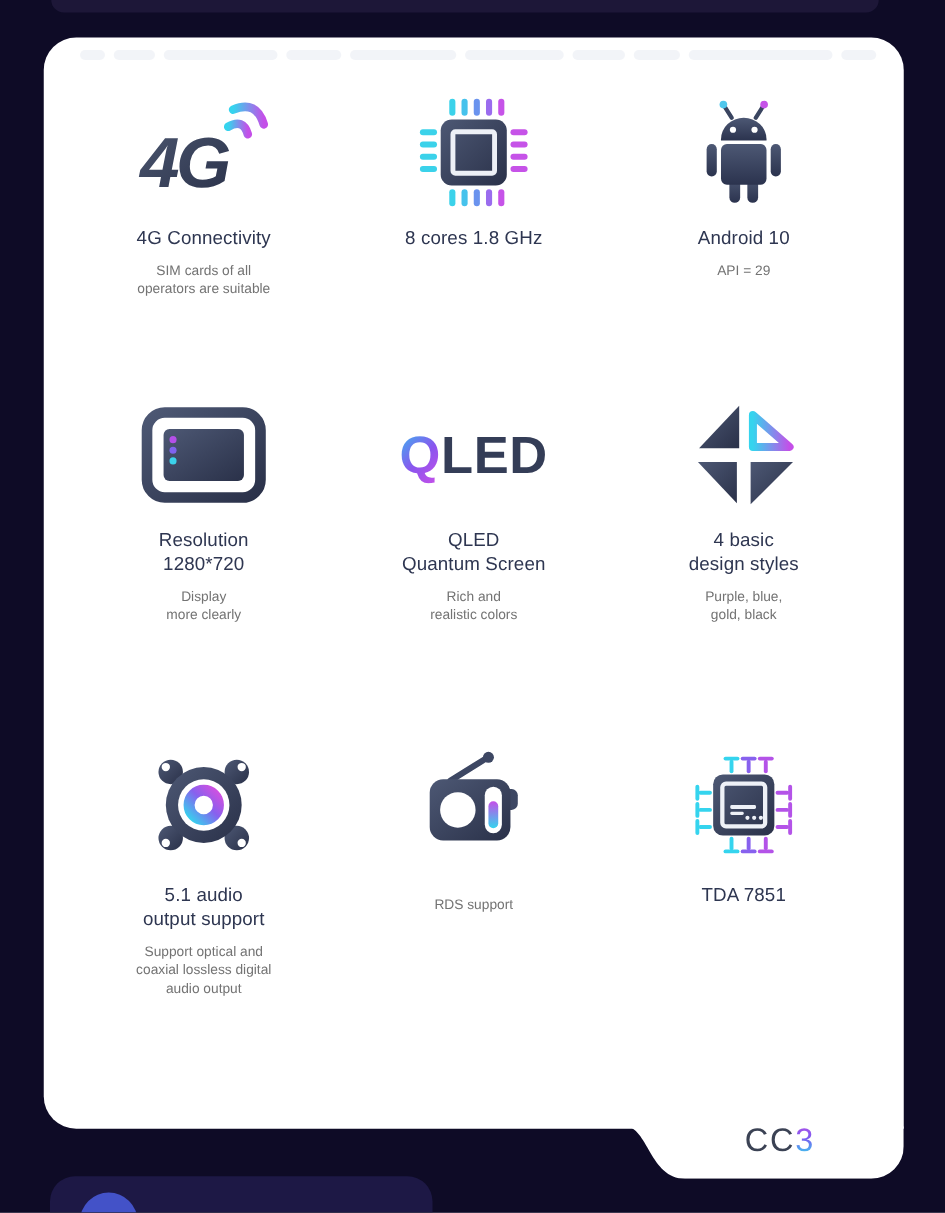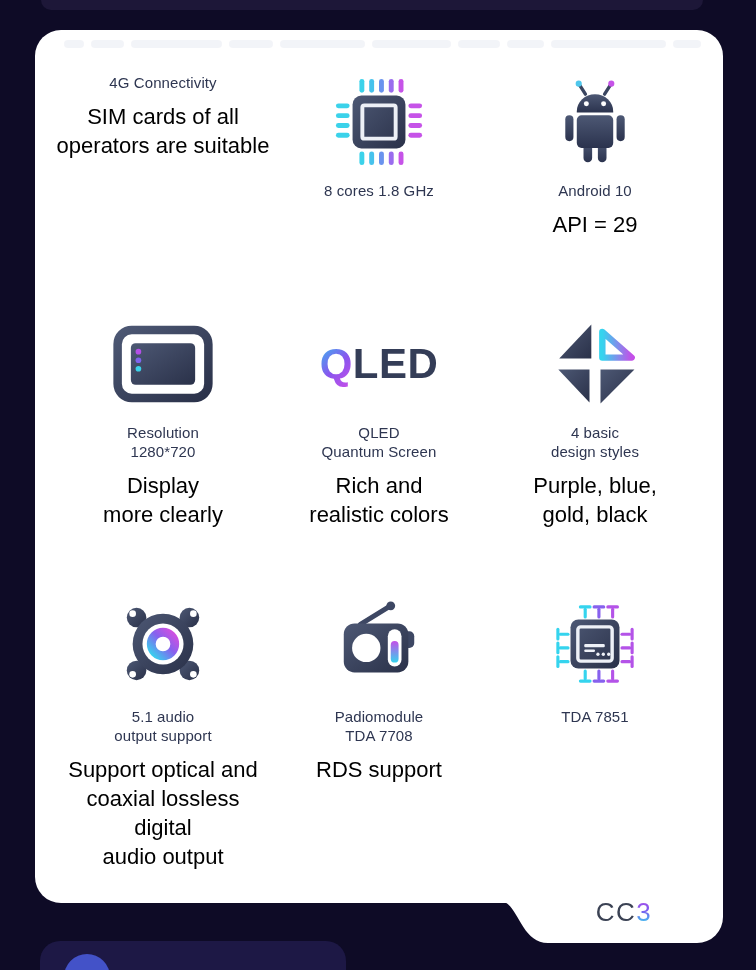--- a/index.html
+++ b/index.html
@@ -26,21 +26,21 @@
     grid-template-rows:242px 276px 300px;
   }
   .cell{display:flex;flex-direction:column;align-items:center;text-align:center;}
   .icon-slot{height:96px;display:flex;align-items:center;justify-content:center;margin-bottom:12px;}
   .cell.row3 .icon-slot{height:104px;}
   .title{
     font-size:15px;font-weight:400;color:#2e3651;line-height:1.26;
     white-space:pre-line;letter-spacing:.1px;
   }
   .subtitle{
-    margin-top:9px;font-size:22px;color:#000000;line-height:1.32;
+    margin-top:9px;font-size:11px;color:#737373;line-height:1.32;
     white-space:pre-line;
     text-align:center;
   }
   .qled-logo{font-size:42px;font-weight:800;letter-spacing:.5px;line-height:1;}
   .qled-logo .q{
     background:linear-gradient(135deg,#2fc3f0 0%,#8a55ee 55%,#cc4fe8 100%);
     -webkit-background-clip:text;background-clip:text;color:transparent;
   }
   .qled-logo .led{color:#343d57;}
   .tab-svg{position:absolute;left:480px;top:901px;width:243px;height:42px;display:block;}
@@ -82,20 +82,37 @@
         <div style="width:80px"></div>
       <div style="width:42px"></div>
         <div style="width:38px"></div>
         <div style="width:116px"></div>
         <div style="width:28px"></div>
     </div>
 
     <div class="grid">
 
       <div class="cell row1">
+        <div class="icon-slot">
+          <svg width="118" height="94" viewBox="0 0 120 96" aria-hidden="true">
+            <defs>
+              <linearGradient id="g4t" x1="0" y1="0" x2="1" y2="1">
+                <stop offset="0" stop-color="#4b566f"></stop>
+                  <stop offset="1" stop-color="#2a3149"></stop>
+              </linearGradient>
+              <linearGradient id="g4a" x1="0" y1="0" x2="1" y2="0">
+                <stop offset="0" stop-color="#35d4ee"></stop>
+                  <stop offset="1" stop-color="#c44fe8"></stop>
+              </linearGradient>
+            </defs>
+            <text x="8" y="76" font-size="58" font-weight="900" font-style="italic" letter-spacing="-3" fill="url(#g4t)">4G</text>
+            <path d="M 80 27 Q 92 20 96 33" fill="none" stroke="url(#g4a)" stroke-width="7" stroke-linecap="round"></path>
+            <path d="M 84 13 Q 103 5 109 25" fill="none" stroke="url(#g4a)" stroke-width="7" stroke-linecap="round"></path>
+          </svg>
+        </div>
         <div class="title">4G Connectivity</div>
         <div class="subtitle">SIM cards of all
 operators are suitable</div>
       </div>
 
       <div class="cell row1">
         <div class="icon-slot">
           <svg width="94" height="94" viewBox="0 0 96 96" aria-hidden="true">
             <defs>
               <linearGradient id="cpub" x1="0" y1="0" x2="1" y2="1">
@@ -267,22 +284,20 @@
             </defs>
             <path d="M 33 27 L 62 9" stroke="#3d4763" stroke-width="5" stroke-linecap="round"></path>
             <circle cx="64" cy="8" r="4.5" fill="#3d4763"></circle>
             <rect x="77" y="34" width="11" height="17" rx="5" fill="#3d4763"></rect>
             <rect x="16" y="26" width="66" height="50" rx="11" fill="url(#radg)"></rect>
             <circle cx="39" cy="51" r="14.5" fill="#ffffff"></circle>
             <rect x="61" y="32" width="14" height="38" rx="7" fill="#ffffff"></rect>
             <rect x="64" y="44" width="8" height="22" rx="4" fill="url(#radb)"></rect>
           </svg>
         </div>
-        <div class="title">Padiomodule
-TDA 7708</div>
         <div class="subtitle">RDS support</div>
       </div>
 
       <div class="cell row3">
         <div class="icon-slot">
           <svg width="94" height="94" viewBox="0 0 96 96" aria-hidden="true">
             <defs>
               <linearGradient id="chg" x1="0" y1="0" x2="1" y2="1">
                 <stop offset="0" stop-color="#4d5874"></stop>
                   <stop offset="1" stop-color="#2a3149"></stop>

